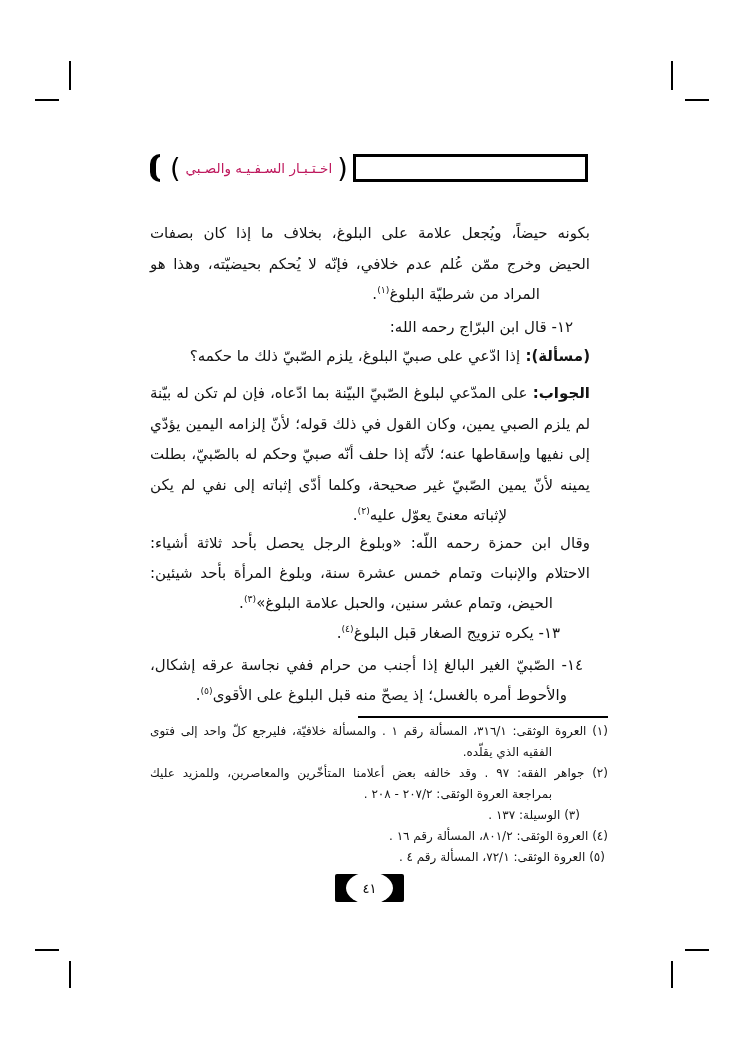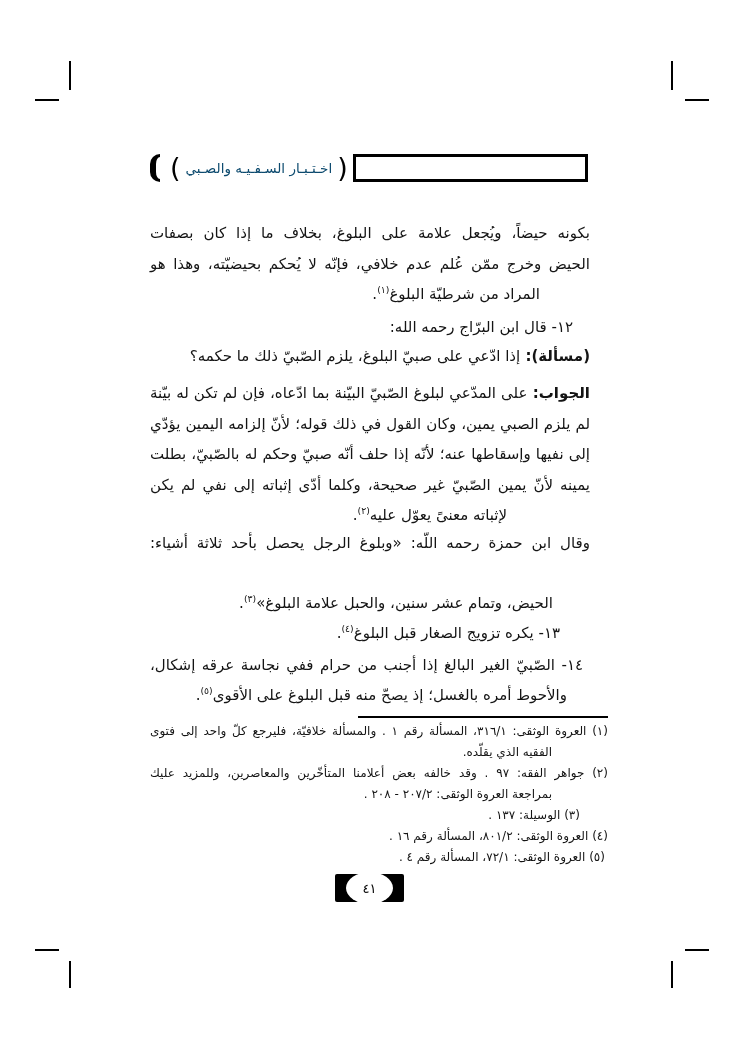--- a/index.html
+++ b/index.html
@@ -17,21 +17,21 @@
   .hdr{position:absolute;left:150px;top:154px;width:438px;height:28px;display:flex;align-items:stretch;}
   .h-bracket{
     width:10px;height:100%;box-sizing:border-box;
     border-left:6px solid #000;border-top:3px solid #000;border-bottom:3px solid #000;
     border-radius:14px 0 0 14px;
     margin-right:10px;
   }
   .h-paren{font-size:27px;line-height:28px;font-weight:400;color:#000;}
   .h-title{
     direction:rtl;font-size:13.5px;line-height:28px;
-    padding:0 5px;white-space:nowrap;color:#0c4a6e;
+    padding:0 5px;white-space:nowrap;color:#be185d;
   }
   .h-box{flex:1;box-sizing:border-box;border:3.5px solid #000;margin-left:5px;}
   
   .bl{
     position:absolute;left:150px;width:440px;
     direction:rtl;unicode-bidi:embed;
     font-size:15px;line-height:23px;
     box-sizing:border-box;
   }
   .fl{
@@ -85,20 +85,21 @@
 
   <div class="bl r" style="top:345px;"><b>(مسألة): </b><span>إذا ادّعي على صبيّ البلوغ، يلزم الصّبيّ ذلك ما حكمه؟</span></div>
 
   <div class="bl j" style="top:382px;"><b>الجواب: </b><span>على المدّعي لبلوغ الصّبيّ البيّنة بما ادّعاه، فإن لم تكن له بيّنة</span></div>
   <div class="bl j" style="top:413px;">لم يلزم الصبي يمين، وكان القول في ذلك قوله؛ لأنّ إلزامه اليمين يؤدّي</div>
   <div class="bl j" style="top:443px;">إلى نفيها وإسقاطها عنه؛ لأنّه إذا حلف أنّه صبيّ وحكم له بالصّبيّ، بطلت</div>
   <div class="bl j" style="top:474px;">يمينه لأنّ يمين الصّبيّ غير صحيحة، وكلما أدّى إثباته إلى نفي لم يكن</div>
   <div class="bl r" style="top:504px;padding-right:83px;">لإثباته معنىً يعوّل عليه<sup>(٢)</sup>.</div>
 
   <div class="bl j" style="top:532px;">وقال ابن حمزة رحمه اللّه: «وبلوغ الرجل يحصل بأحد ثلاثة أشياء:</div>
+  <div class="bl j" style="top:562px;">الاحتلام والإنبات وتمام خمس عشرة سنة، وبلوغ المرأة بأحد شيئين:</div>
   <div class="bl r" style="top:592px;padding-right:37px;">الحيض، وتمام عشر سنين، والحبل علامة البلوغ»<sup>(٣)</sup>.</div>
 
   <div class="bl r" style="top:622px;padding-right:30px;">١٣- يكره تزويج الصغار قبل البلوغ<sup>(٤)</sup>.</div>
 
   <div class="bl j" style="top:654px;padding-right:7px;">١٤- الصّبيّ الغير البالغ إذا أجنب من حرام ففي نجاسة عرقه إشكال،</div>
   <div class="bl r" style="top:684px;padding-right:23px;">والأحوط أمره بالغسل؛ إذ يصحّ منه قبل البلوغ على الأقوى<sup>(٥)</sup>.</div>
 
   <div class="fn-rule"></div>
   <div class="fl j" style="top:723px;">(١) العروة الوثقى: ٣١٦/١، المسألة رقم ١ . والمسألة خلافيّة، فليرجع كلّ واحد إلى فتوى</div>
   <div class="fl r" style="top:744px;padding-right:56px;">الفقيه الذي يقلّده.</div>

